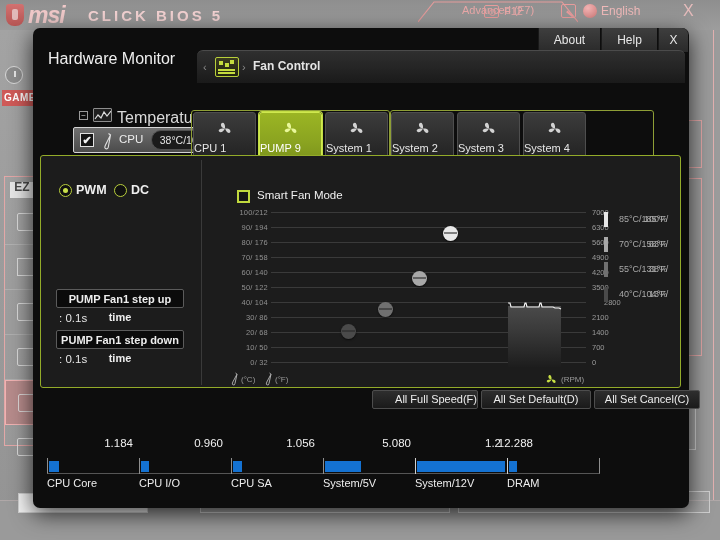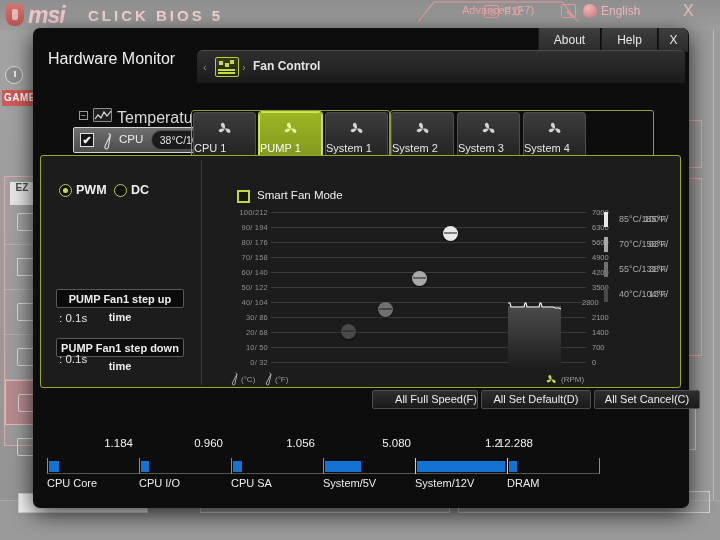--- a/index.html
+++ b/index.html
@@ -80,22 +80,22 @@
   }
   .bg-game-badge {
     position:absolute; left:2px; top:60px; width:40px; height:16px;
     background:#cf5a58; color:#fff; font-size:10px; font-weight:bold;
     padding-left:2px; line-height:16px; letter-spacing:.5px;
   }
   .bg-side-panel {
     position:absolute; left:4px; top:176px; width:52px; height:270px;
     border:1px solid #e3a7a7; background: rgba(255,255,255,.04);
   }
-  .bg-ez { position:absolute; left:10px; top:182px; width:24px; height:23px;
-    background:#e6e6e6; color:#4a4a4a; font-size:10px; font-weight:bold; text-align:center; line-height:11px; }
+  .bg-ez { position:absolute; left:10px; top:182px; width:24px; height:16px;
+    background:#e6e6e6; color:#4a4a4a; font-size:12px; font-weight:bold; text-align:center; line-height:11px; }
   .bg-sideicon {
     position:absolute; left:12px; width:18px; height:18px;
     border:1.5px solid #e4e4e4; border-radius:2px; opacity:.85;
   }
   .bg-sidecell {
     position:absolute; left:5px; width:50px; height:45px; border-bottom:1px solid rgba(255,255,255,.18);
   }
   .bg-sidecell.active { background: rgba(216,120,120,.45); border:1px solid #f0b2b2; }
   .bg-bottom-strip {
     position:absolute; left:0; top:500px; width:720px; height:40px;
@@ -422,21 +422,21 @@
   </div>
 
   <div class="fan-tab active" style="left:226px;">
     <div class="fan-glyph">
       <svg width="17" height="17" viewBox="0 0 17 17">
         <path d="M8.5 8.5 C5 8 3.5 5 5 3.2 C6.6 1.6 9 3.4 8.5 8.5 Z" fill="#e9f79a"></path>
         <path d="M8.5 8.5 C12 8 14.5 9.8 13.8 12 C13.1 14.1 10.2 13.3 8.5 8.5 Z" fill="#e9f79a"></path>
         <path d="M8.5 8.5 C7 11.8 4 13.2 2.6 11.6 C1.2 9.9 3.5 8.1 8.5 8.5 Z" fill="#e9f79a"></path>
       </svg>
     </div>
-    <div class="fan-name">PUMP 1</div>
+    <div class="fan-name">PUMP 9</div>
     <div class="fan-rpm">0RPM</div>
   </div>
   <div class="active-underline" style="left:247px; top:155px;"></div>
 
   <div class="fan-tab" style="left:292px;">
     <div class="fan-glyph">
       <svg width="17" height="17" viewBox="0 0 17 17">
         <path d="M8.5 8.5 C5 8 3.5 5 5 3.2 C6.6 1.6 9 3.4 8.5 8.5 Z" fill="#d2d2d2"></path>
         <path d="M8.5 8.5 C12 8 14.5 9.8 13.8 12 C13.1 14.1 10.2 13.3 8.5 8.5 Z" fill="#d2d2d2"></path>
         <path d="M8.5 8.5 C7 11.8 4 13.2 2.6 11.6 C1.2 9.9 3.5 8.1 8.5 8.5 Z" fill="#d2d2d2"></path>
@@ -488,21 +488,21 @@
 
     <div class="radio-wrap">
       <div class="radio-dot on" style="left:0; top:1px;"></div>
       <div class="radio-label" style="left:17px; top:0px;">PWM</div>
       <div class="radio-dot" style="left:55px; top:1px;"></div>
       <div class="radio-label" style="left:72px; top:0px;">DC</div>
     </div>
 
     <div class="step-box" style="top:133px;">PUMP Fan1 step up time</div>
     <div class="step-val" style="top:156px;">: 0.1s</div>
-    <div class="step-box" style="top:182px;">PUMP Fan1 step down time</div>
+    <div class="step-box" style="top:174px;">PUMP Fan1 step down time</div>
     <div class="step-val" style="top:197px;">: 0.1s</div>
 
     <div class="sfm-box"></div>
     <div class="sfm-label">Smart Fan Mode</div>
 
     <div class="graph-area">
 
       <div class="gridline" style="top:4px;"></div>
       <div class="gridline" style="top:19px;"></div>
       <div class="gridline" style="top:34px;"></div>
@@ -526,21 +526,21 @@
       <div class="ytick" style="top:120px;">20/  68</div>
       <div class="ytick" style="top:135px;">10/  50</div>
       <div class="ytick" style="top:150px;">0/  32</div>
 
       <div class="rtick" style="left:366px; top:0px;">7000</div>
       <div class="rtick" style="left:366px; top:15px;">6300</div>
       <div class="rtick" style="left:366px; top:30px;">5600</div>
       <div class="rtick" style="left:366px; top:45px;">4900</div>
       <div class="rtick" style="left:366px; top:60px;">4200</div>
       <div class="rtick" style="left:366px; top:75px;">3500</div>
-      <div class="rtick" style="left:356px; top:90px;">2800</div>
+      <div class="rtick" style="left:378px; top:90px;">2800</div>
       <div class="rtick" style="left:366px; top:105px;">2100</div>
       <div class="rtick" style="left:366px; top:120px;">1400</div>
       <div class="rtick" style="left:366px; top:135px;">700</div>
       <div class="rtick" style="left:366px; top:150px;">0</div>
 
       <div class="rpm-fill" style="left:282px; top:98px; width:53px; height:61px;"></div>
       <div class="rpm-wave">
         <svg width="56" height="14" viewBox="0 0 56 14" style="position:absolute; left:281px; top:90px;">
           <polyline points="1,5 3,5 4,9 10,9 11,9 17,9 18,5 19,5 20,9 26,9 27,9 32,9 33,5 34,5 35,9 42,9 46,9 48,10 52,10 54,11" fill="none" stroke="#f0f0f0" stroke-width="1.2"></polyline>
         </svg>

